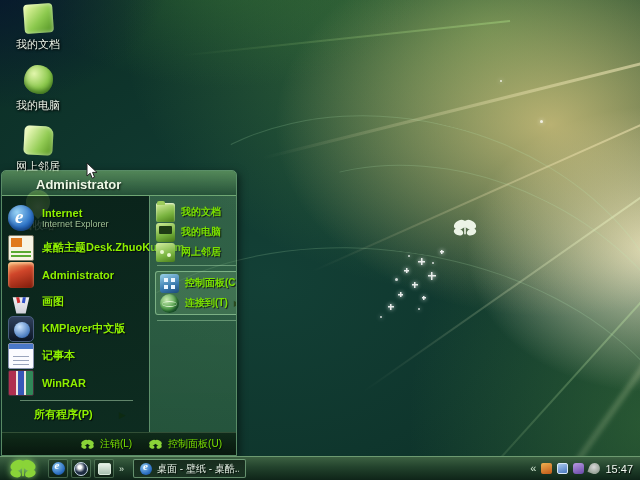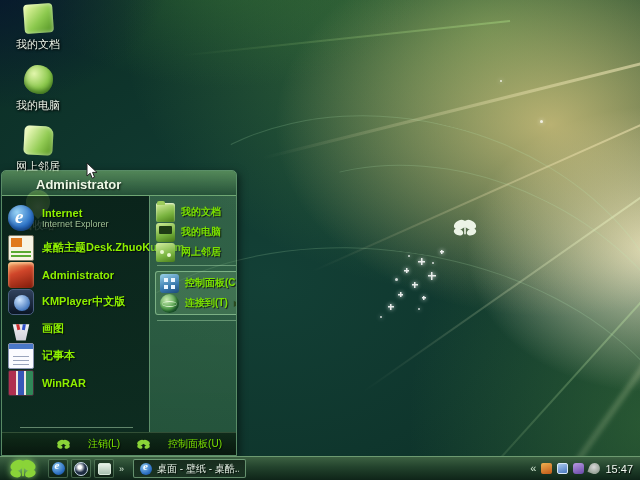--- a/index.html
+++ b/index.html
@@ -67,21 +67,21 @@
   .sm-spacer { flex:1; }
   .sm-allprog { display:flex; align-items:center; padding:4px 4px 8px 30px; cursor:pointer; }
   .sm-allprog-label { font-size:11px; font-weight:bold; color:#8ef000; text-shadow:1px 1px 1px rgba(0,0,0,.8); }
   .sm-allprog .submenu-arrow { margin-left:26px; color:#0d2a12; font-size:9px; }
   .sm-left-sep { height:1px; background:rgba(200,245,200,.45); margin:2px 14px 2px 16px; flex:none; }
 
   .sm-footer { height:23px; flex:none; display:flex; justify-content:flex-end; align-items:center; gap:16px; padding-right:14px;
     background:linear-gradient(180deg, rgba(16,42,24,.9), rgba(7,22,12,.95));
     border-top:1px solid rgba(150,210,150,.3); }
   .sm-footer-item { display:flex; align-items:center; gap:5px; cursor:pointer; }
-  .sm-footer-label { font-size:10px; color:#7ae000; text-shadow:1px 1px 1px rgba(0,0,0,.8);margin-left:12px; }
+  .sm-footer-label { font-size:10px; color:#7ae000; text-shadow:1px 1px 1px rgba(0,0,0,.8); }
 
   
   .mi { width:26px; height:26px; flex:none; position:relative; }
   .mi-ie { border-radius:50%; background:radial-gradient(circle at 35% 28%, #9ad4f5, #2e74c8 60%, #12498f); box-shadow:inset 0 -2px 4px rgba(0,20,60,.5); }
   .mi-ie::after { content:"e"; position:absolute; left:7px; top:1px; font:bold italic 19px "Liberation Serif",serif; color:#fff; }
   .mi-zhuoku { background:#f6f3e4; border:1px solid #7a7a66; border-radius:2px; }
   .mi-zhuoku::before { content:""; position:absolute; left:2px; top:2px; width:11px; height:9px; background:#e07a1e; }
   .mi-zhuoku::after { content:""; position:absolute; left:2px; bottom:3px; width:20px; height:7px;
       background:repeating-linear-gradient(0deg,#58a832 0 2px,#f6f3e4 2px 4px); }
   .mi-iconpkg { border-radius:4px; background:linear-gradient(160deg,#f0a060 5%,#d0462a 40%,#7e1a0a); box-shadow:inset 0 2px 3px rgba(255,220,170,.7); }
@@ -226,37 +226,41 @@
       </div>
       <div class="sm-item">
         <div class="mi mi-zhuoku"></div>
         <div class="sm-item-label">桌酷主题Desk.ZhuoKu.Com</div>
       </div>
       <div class="sm-item">
         <div class="mi mi-iconpkg"></div>
         <div class="sm-item-label">Administrator</div>
       </div>
       <div class="sm-item">
+        <div class="mi mi-paint"></div>
+        <div class="sm-item-label">画图</div>
+      </div>
+      <div class="sm-item">
         <div class="mi mi-km"></div>
         <div class="sm-item-label">KMPlayer中文版</div>
       </div>
       <div class="sm-item">
-        <div class="mi mi-paint"></div>
-        <div class="sm-item-label">画图</div>
-      </div>
-      <div class="sm-item">
         <div class="mi mi-notepad"></div>
         <div class="sm-item-label">记事本</div>
       </div>
       <div class="sm-item">
         <div class="mi mi-winrar"></div>
         <div class="sm-item-label">WinRAR</div>
       </div>
       <div class="sm-spacer"></div>
       <div class="sm-left-sep"></div>
+      <div class="sm-allprog">
+        <span class="sm-allprog-label">所有程序(P)</span>
+        <span class="submenu-arrow">▶</span>
+      </div>
     </div>
     <div class="sm-right">
       <div class="sm-right-item">
         <div class="ri ri-docs"></div>
         <div class="sm-right-label">我的文档</div>
       </div>
       <div class="sm-right-item">
         <div class="ri ri-comp"></div>
         <div class="sm-right-label">我的电脑</div>
       </div>

